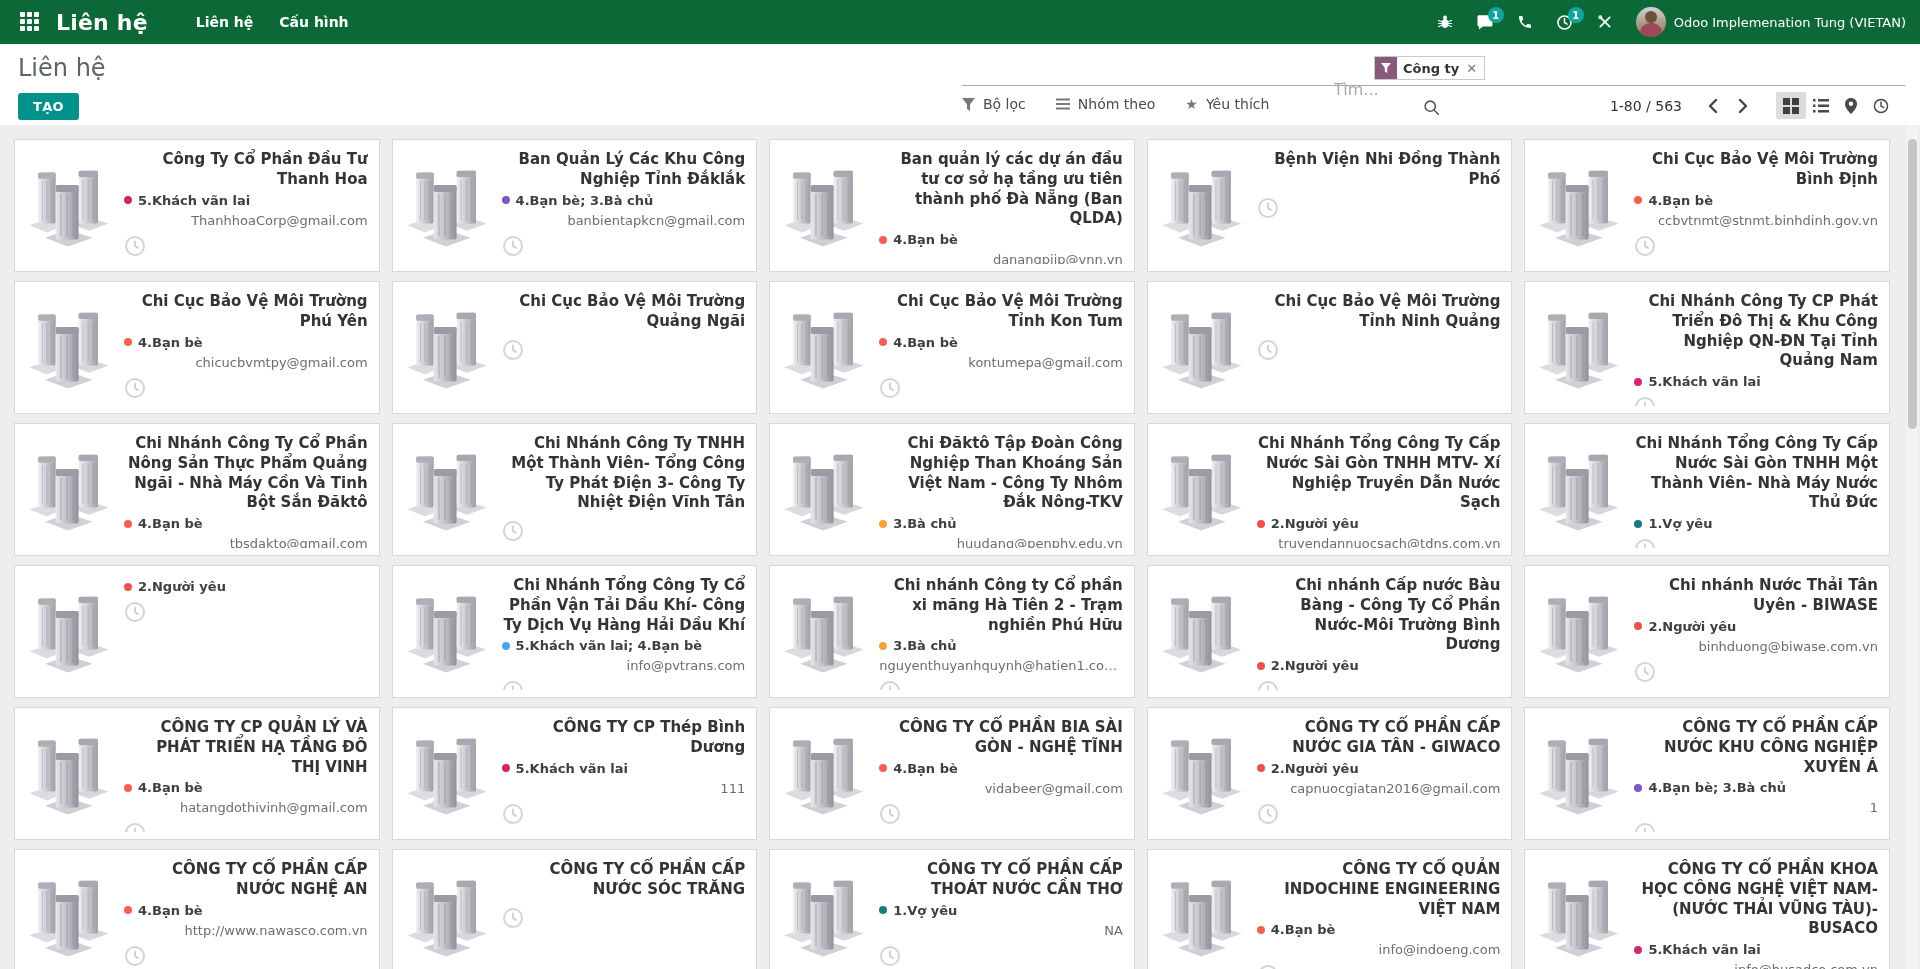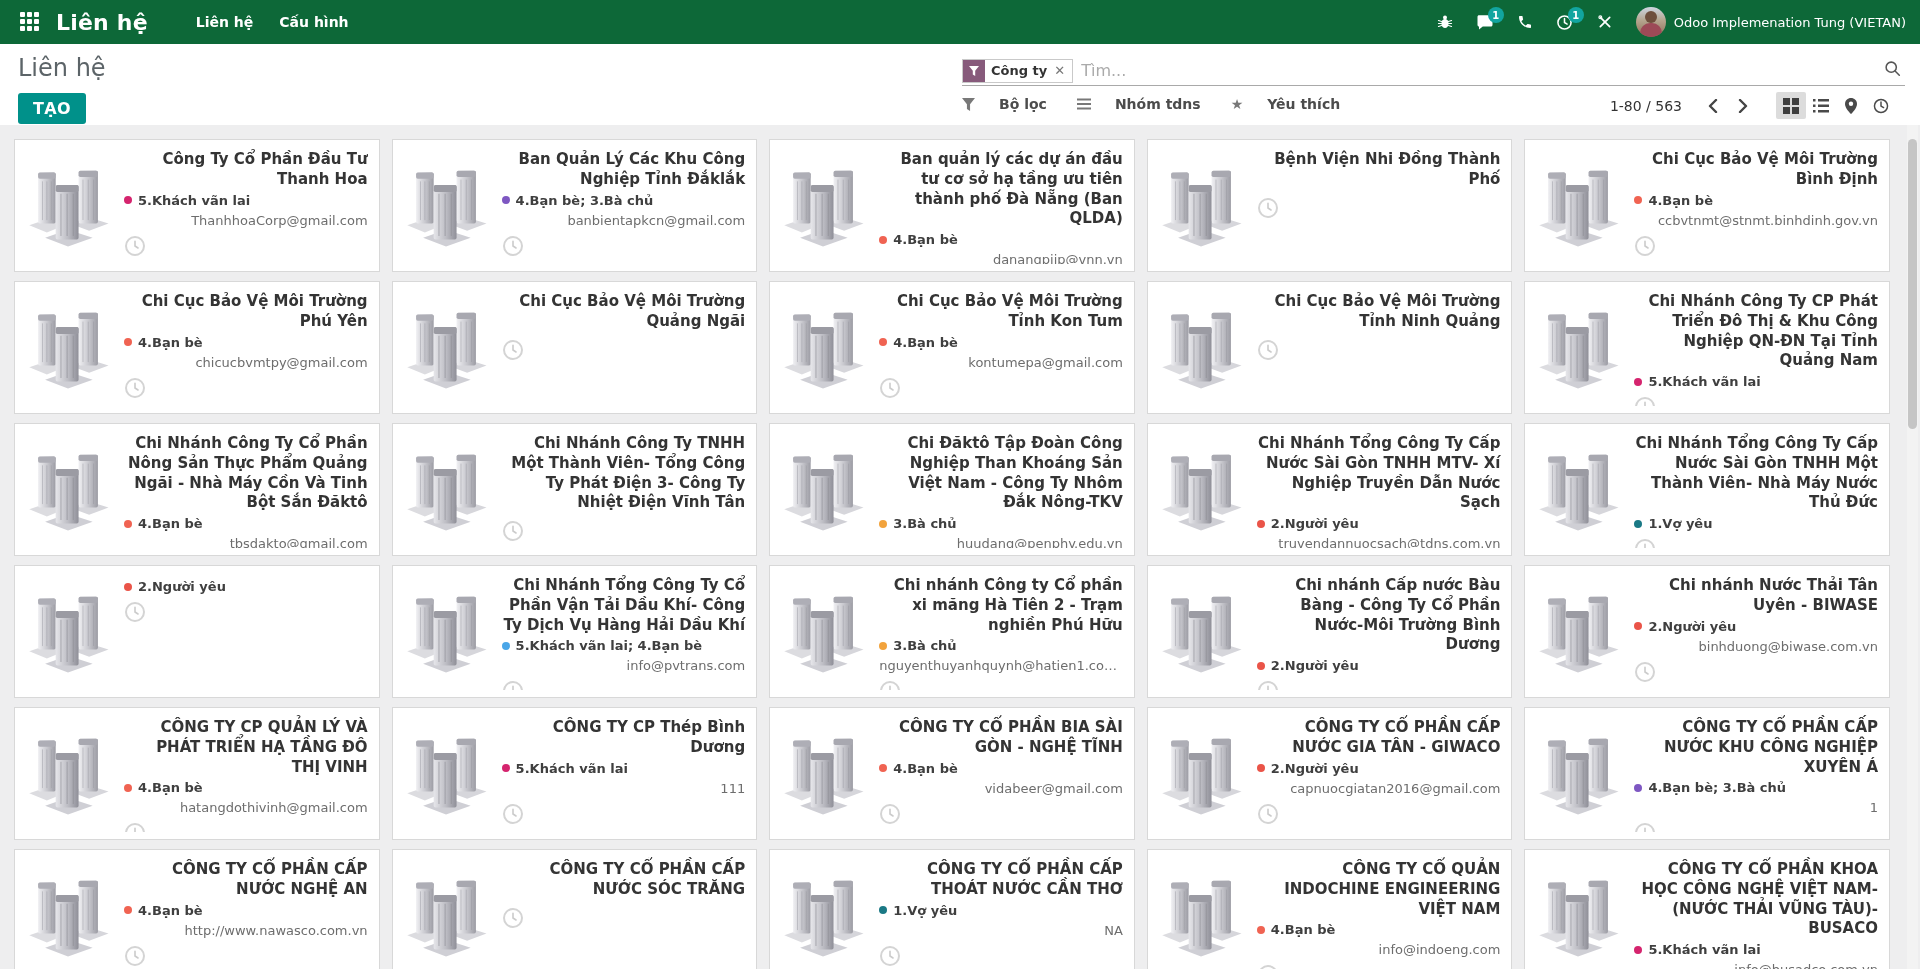--- a/index.html
+++ b/index.html
@@ -26,39 +26,39 @@
   .avatar:before { content:""; position:absolute; left:9px; top:4px; width:12px; height:12px;
     border-radius:50%; background:#6e4f3c; }
   .avatar:after { content:""; position:absolute; left:4px; top:16px; width:22px; height:14px;
     border-radius:10px 10px 0 0; background:#9c4a57; }
   .user-name { font-size:13px; white-space:nowrap; }
 
   
   .control { position:absolute; top:44px; left:0; width:1920px; height:81px; background:#fff; }
   .breadcrumb { position:absolute; left:18px; top:10px; font-size:24px; color:#5c6468; }
   .create-btn { position:absolute; left:18px; top:49px; background:#00918a; color:#fff;
-    border:none; font-size:16px; font-weight:bold; padding:6px 15px; border-radius:3px;
+    border:none; font-size:13px; font-weight:bold; padding:6px 15px; border-radius:3px;
     cursor:pointer; font-family:inherit; letter-spacing:.3px; }
 
   .search-area { position:absolute; left:962px; top:12px; width:943px; height:30px;
-    border-bottom:1px solid #a9a9a9; display:flex; align-items:center; }
+    border-bottom:1px solid #a9a9a9; display:flex; align-items:center;flex-direction:column; }
   .facet { display:inline-flex; align-items:center; border:1px solid #c9c9c9; background:#fff;
     height:24px; margin-right:8px; flex:none; }
   .facet-ico { width:22px; height:22px; background:#875a7b; display:flex; align-items:center;
     justify-content:center; }
   .facet-label { font-size:13px; color:#333; padding:0 6px; font-weight:600; }
   .facet-close { font-size:13px; color:#777; padding:0 7px 0 1px; cursor:pointer; font-weight:bold; }
   .search-input { flex:1; border:none; outline:none; font-size:16px; color:#333;
     font-family:inherit; background:transparent; }
   .search-input::placeholder { color:#aaa; }
   .search-glass { flex:none; margin-right:4px; cursor:pointer; }
 
   .toolbar { position:absolute; left:962px; top:52px; display:flex; gap:30px; }
-  .tool-item { display:flex; align-items:center; gap:24px; font-size:14px; color:#4c4c4c;
-    cursor:pointer;font-weight:bold; }
+  .tool-item { display:flex; align-items:center; gap:8px; font-size:14px; color:#4c4c4c;
+    cursor:pointer; }
   .tool-item svg, .tool-item .star-g { opacity:.75; }
   .star-g { font-size:14px; color:#4c4c4c; }
 
   .pager-group { position:absolute; right:24px; top:48px; display:flex; align-items:center; }
   .pager-text { font-size:14px; color:#333; margin-right:16px; }
   .pager-btn { width:30px; height:26px; display:flex; align-items:center; justify-content:center;
     cursor:pointer; }
   .switcher { display:flex; margin-left:18px; }
   .sw-btn { width:30px; height:27px; display:flex; align-items:center; justify-content:center;
     cursor:pointer; border-radius:2px; }
@@ -170,21 +170,21 @@
     <div class="tool-item">
       <svg width="13" height="13" viewBox="0 0 10 10">
           <path d="M0 0h10L6.2 4.8V10L3.8 8.4V4.8z" fill="#4c4c4c"></path>
         </svg>
       <span>Bộ lọc</span>
     </div>
     <div class="tool-item">
       <svg width="14" height="12" viewBox="0 0 14 12" stroke="#4c4c4c" stroke-width="2">
           <path d="M0 1.5h14M0 6h14M0 10.5h14"></path>
         </svg>
-      <span>Nhóm tdns</span>
+      <span>Nhóm theo</span>
     </div>
     <div class="tool-item">
       <span class="star-g">★</span>
       <span>Yêu thích</span>
     </div>
   </div>
 
   <div class="pager-group">
     <span class="pager-text">1-80 / 563</span>
     <span class="pager-btn">

